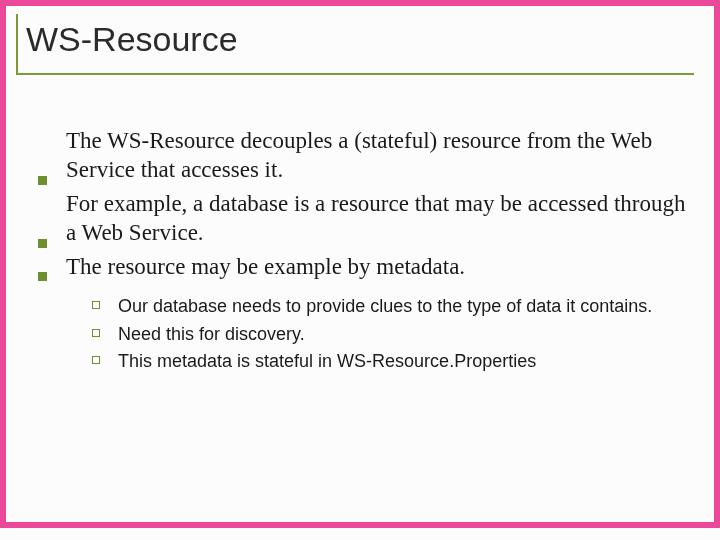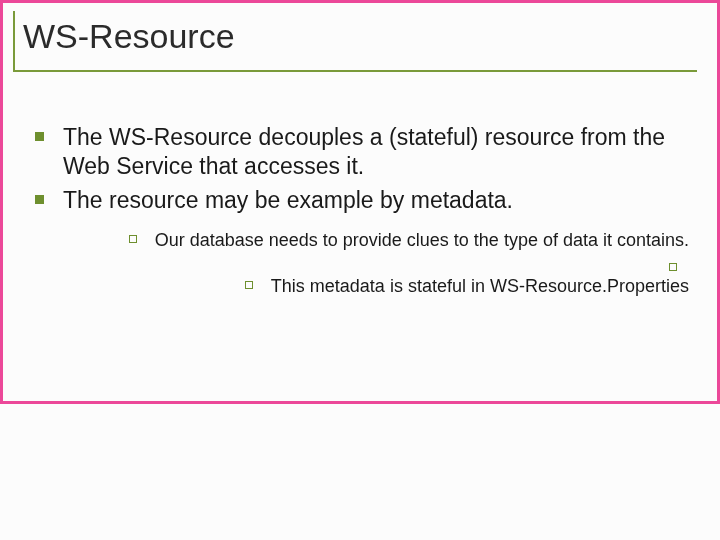--- a/index.html
+++ b/index.html
@@ -4,23 +4,23 @@
 <style>
   * { box-sizing: border-box; margin: 0; padding: 0; }
   html, body { width: 720px; height: 540px; }
   body {
     font-family: Arial, Helvetica, sans-serif;
     background: #fcfcfc;
     position: relative;
   }
   .slide {
     width: 720px;
-    height: 404px;
+    height: 528px;
     position: relative;
-    border: 3px solid #ec4899;
+    border: 6px solid #ec4899;
   }
   .title-wrap {
     position: absolute;
     left: 10px;
     top: 8px;
     right: 20px;
     border-left: 2px solid #7a9a3a;
     border-bottom: 2px solid #7a9a3a;
     padding: 6px 0 14px 8px;
   }
@@ -30,22 +30,23 @@
     font-weight: 400;
   }
   .body {
     position: absolute;
     left: 28px;
     right: 28px;
     top: 120px;
   }
   .l1 {
     display: flex;
-    align-items: flex-start;
+    align-items: flex-end;
     margin-bottom: 4px;
+    font-family: Liberation Serif, serif;
   }
   .l1 .bullet {
     flex: 0 0 24px;
     padding-top: 9px;
   }
   .l1 .bullet .sq {
     width: 9px;
     height: 9px;
     background: #6e8f2e;
     display: block;
@@ -58,21 +59,20 @@
     padding-left: 8px;
   }
   .sublist {
     margin-top: 14px;
     margin-left: 56px;
   }
   .l2 {
     display: flex;
     align-items: flex-start;
     margin-bottom: 4px;
-    justify-content: flex-end;
   }
   .l2 .bullet {
     flex: 0 0 22px;
     padding-top: 6px;
   }
   .l2 .bullet .sqo {
     width: 8px;
     height: 8px;
     border: 1.5px solid #6e8f2e;
     display: block;
@@ -96,20 +96,26 @@
 
   <div class="body">
 
     <div class="l1">
       <div class="bullet">
           <span class="sq"></span>
         </div>
       <div class="text">The WS-Resource decouples a (stateful) resource from the Web Service that accesses it.</div>
     </div>
 
+    <div class="l1">
+      <div class="bullet">
+          <span class="sq"></span>
+        </div>
+      <div class="text">For example, a database is a resource that may be accessed through a Web Service.</div>
+    </div>
 
     <div class="l1">
       <div class="bullet">
           <span class="sq"></span>
         </div>
       <div class="text">The resource may be example by metadata.</div>
     </div>
 
     <div class="sublist">
 
@@ -117,20 +123,21 @@
         <div class="bullet">
             <span class="sqo"></span>
           </div>
         <div class="text">Our database needs to provide clues to the type of data it contains.</div>
       </div>
 
       <div class="l2">
         <div class="bullet">
             <span class="sqo"></span>
           </div>
+        <div class="text">Need this for discovery.</div>
       </div>
 
       <div class="l2">
         <div class="bullet">
             <span class="sqo"></span>
           </div>
         <div class="text">This metadata is stateful in WS-Resource.Properties</div>
       </div>
 
     </div>

